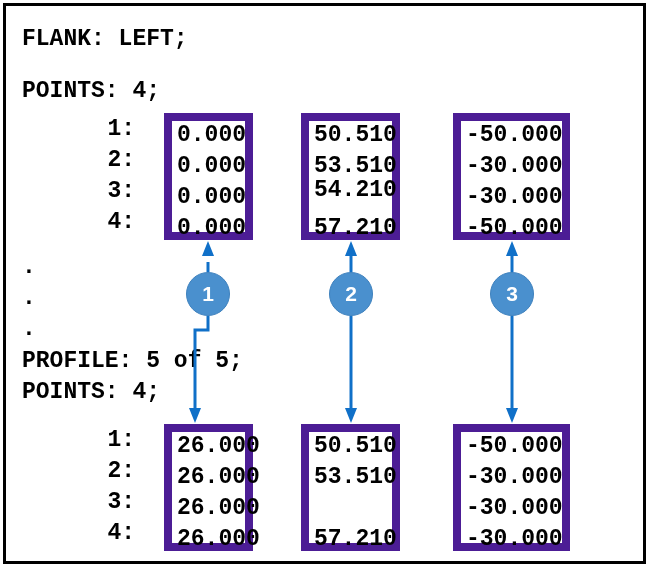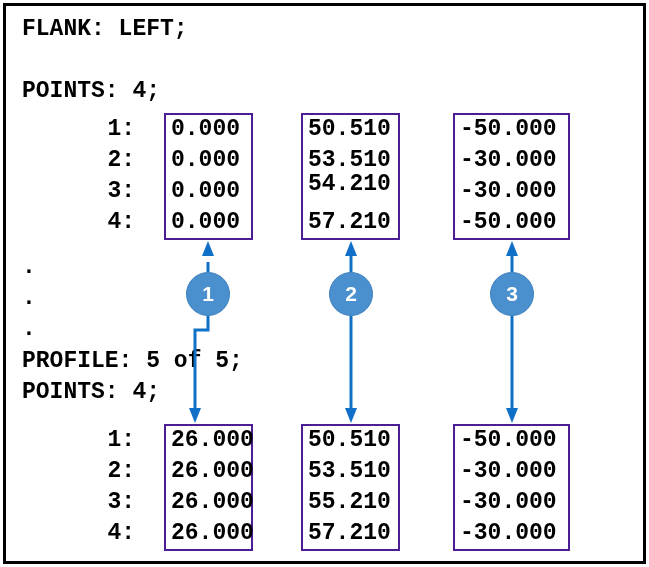--- a/index.html
+++ b/index.html
@@ -56,21 +56,21 @@
     font-family: "Liberation Mono", "DejaVu Sans Mono", monospace;
     font-weight: bold;
     font-size: 23px;
     line-height: 23px;
     color: #000000;
   }
   
   .valbox {
     position: absolute;
     box-sizing: border-box;
-    border: 2px solid #4c1d95;
+    border: 8px solid #4c1d95;
     background: transparent;
     padding: 16px;
   }
   .valbox .val {
     position: absolute;
     left: 5px;
     white-space: pre;
     font-family: "Liberation Mono", "DejaVu Sans Mono", monospace;
     font-weight: bold;
     font-size: 23px;
@@ -102,21 +102,21 @@
     justify-content: center;
     box-sizing: border-box;
   }
 </style>
 </head>
 <body>
 
 <div id="page">
   <div id="frame"></div>
 
-  <div class="code-line hdr" style="top:18px;">FLANK: LEFT;</div>
+  <div class="code-line hdr" style="top:28px;">FLANK: LEFT;</div>
   <div class="code-line hdr" style="top:80px;">POINTS: 4;</div>
 
   <div class="idx" style="left:15px; top:118px;">1:</div>
   <div class="idx" style="left:15px; top:149px;">2:</div>
   <div class="idx" style="left:15px; top:180px;">3:</div>
   <div class="idx" style="left:15px; top:211px;">4:</div>
 
   <div class="dots" style="top:256px;">.</div>
   <div class="dots" style="top:287px;">.</div>
   <div class="dots" style="top:318px;">.</div>
@@ -153,21 +153,20 @@
   <div class="valbox" style="left:164px; top:424px; width:89px; height:127px;">
     <div class="val" style="top:3px;">26.000</div>
     <div class="val" style="top:34px;">26.000</div>
     <div class="val" style="top:65px;">26.000</div>
     <div class="val" style="top:96px;">26.000</div>
   </div>
 
   <div class="valbox" style="left:301px; top:424px; width:99px; height:127px;">
     <div class="val" style="top:3px;">50.510</div>
     <div class="val" style="top:34px;">53.510</div>
-    <div class="val" style="top:65px;">55.210</div>
     <div class="val" style="top:96px;">57.210</div>
   </div>
 
   <div class="valbox" style="left:453px; top:424px; width:117px; height:127px;">
     <div class="val" style="top:3px;">-50.000</div>
     <div class="val" style="top:34px;">-30.000</div>
     <div class="val" style="top:65px;">-30.000</div>
     <div class="val" style="top:96px;">-30.000</div>
   </div>
 

